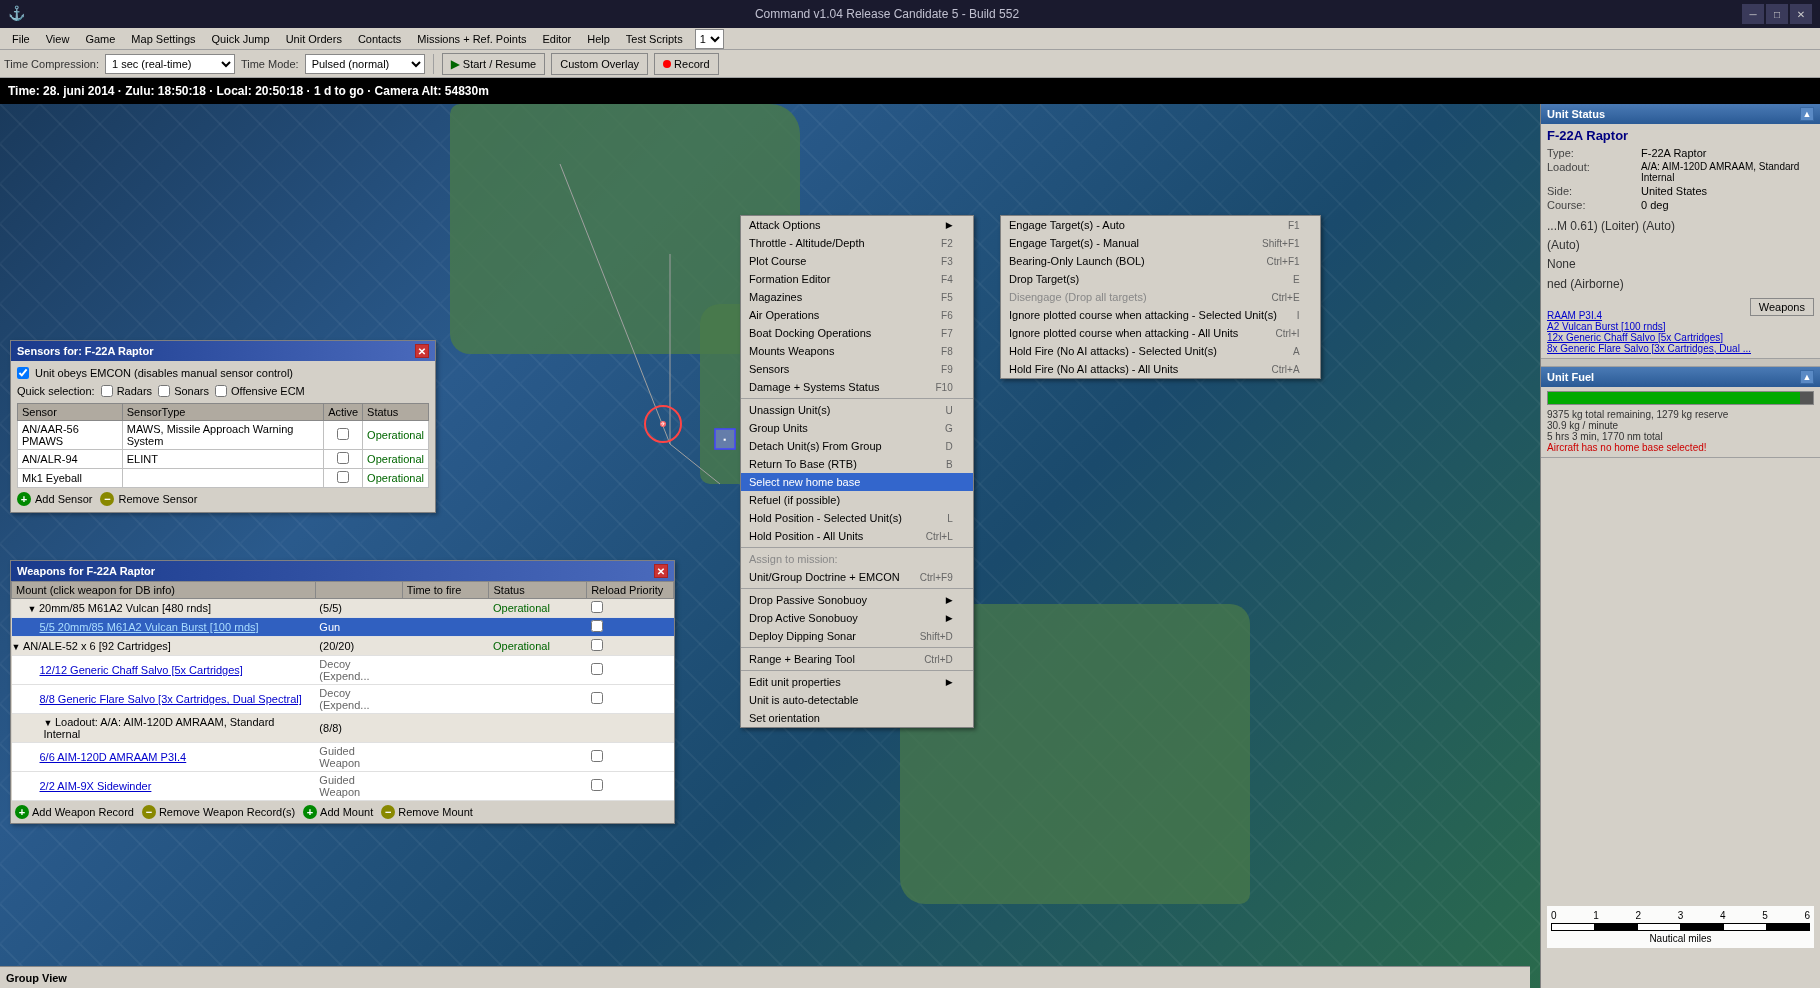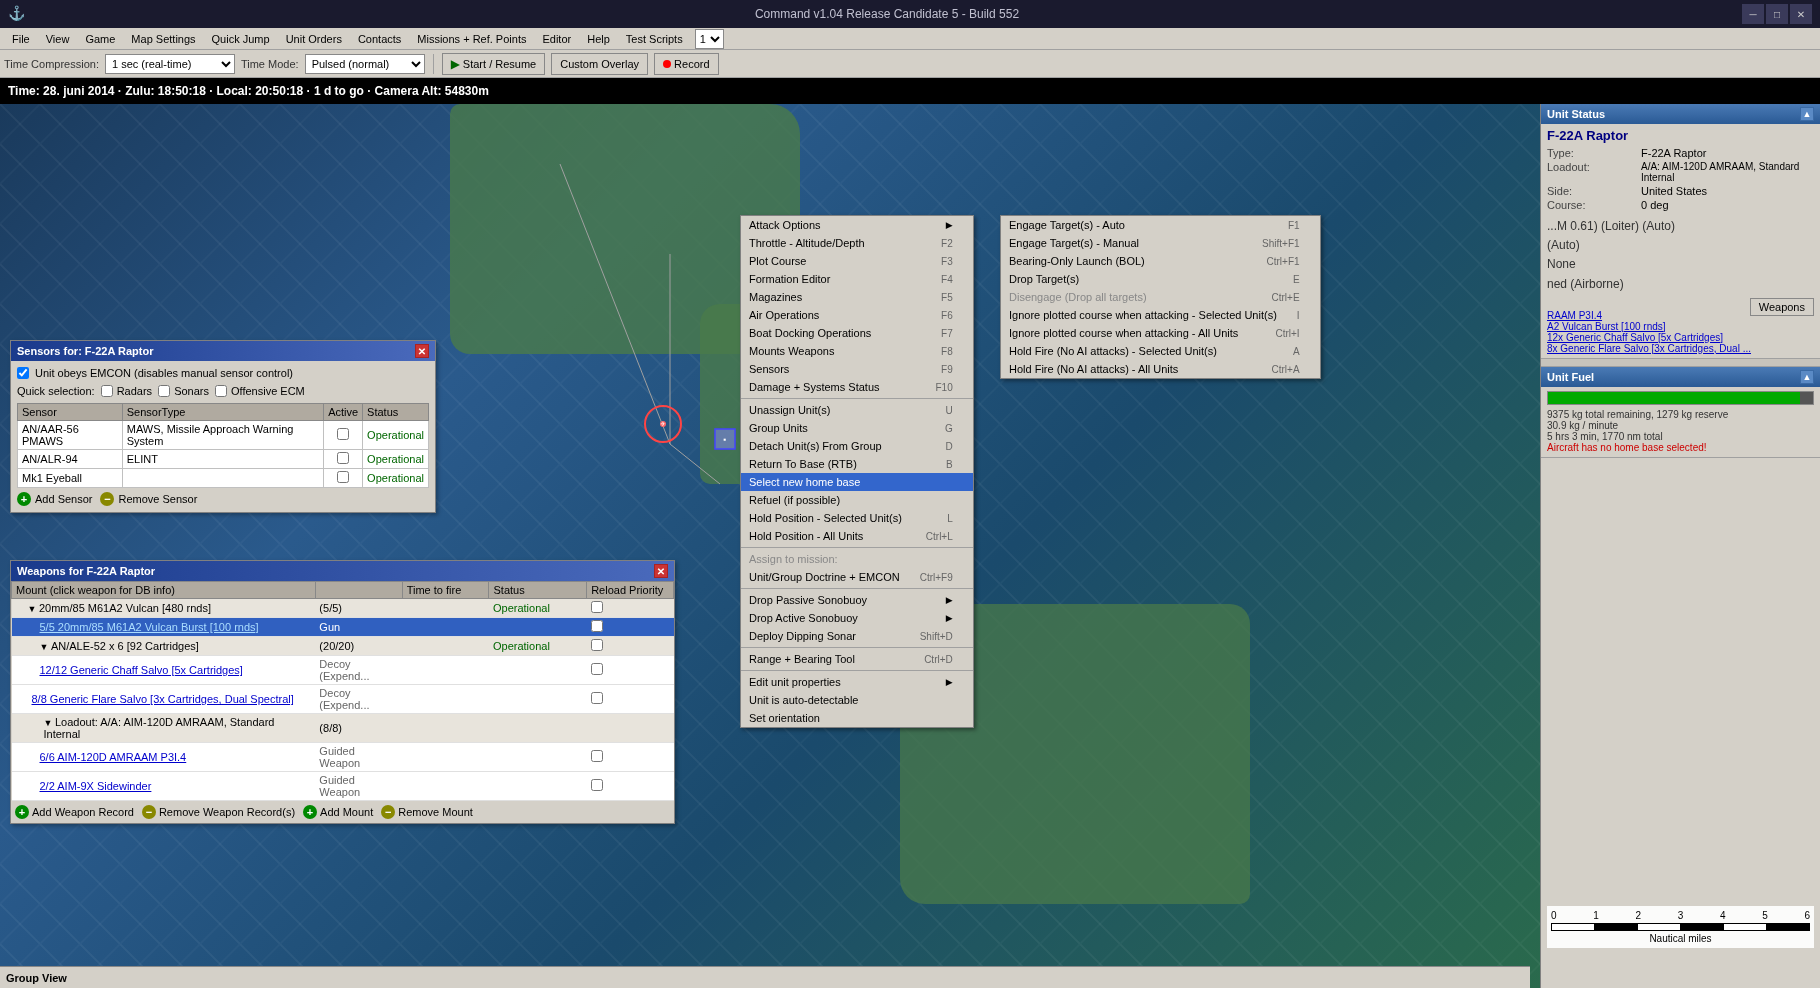--- a/index.html
+++ b/index.html
@@ -587,35 +587,35 @@
             <td><input type="checkbox" style=""></td>
           </tr>
           <tr class="selected">
             <td style="padding-left: 28px;"><a href="#">5/5  20mm/85 M61A2 Vulcan Burst [100 rnds]</a></td>
             <td class="type-cell">Gun</td>
             <td></td>
             <td></td>
             <td><input type="checkbox" style=""></td>
           </tr>
           <tr class="group-row">
-            <td style="padding-left: 28px;"><span style="font-size: 9px;">▼ </span><span>AN/ALE-52 x 6 [92 Cartridges]</span></td>
+            <td style="padding-left: 0;"><span style="font-size: 9px;">▼ </span><span>AN/ALE-52 x 6 [92 Cartridges]</span></td>
             <td>(20/20)</td>
             <td></td>
             <td style="color: rgb(0, 102, 0);">Operational</td>
             <td><input type="checkbox" style=""></td>
           </tr>
           <tr>
             <td style="padding-left: 28px;"><a href="#">12/12  Generic Chaff Salvo [5x Cartridges]</a></td>
             <td class="type-cell">Decoy (Expend...</td>
             <td></td>
             <td></td>
             <td><input type="checkbox" style=""></td>
           </tr>
           <tr>
-            <td style="padding-left: 20px;"><a href="#">8/8  Generic Flare Salvo [3x Cartridges, Dual Spectral]</a></td>
+            <td style="padding-left: 28px;"><a href="#">8/8  Generic Flare Salvo [3x Cartridges, Dual Spectral]</a></td>
             <td class="type-cell">Decoy (Expend...</td>
             <td></td>
             <td></td>
             <td><input type="checkbox" style=""></td>
           </tr>
           <tr class="group-row">
             <td style="padding-left: 32px;"><span style="font-size: 9px;">▼ </span><span>Loadout: A/A: AIM-120D AMRAAM, Standard Internal</span></td>
             <td>(8/8)</td>
             <td></td>
             <td style="color: rgb(0, 102, 0);"></td>

